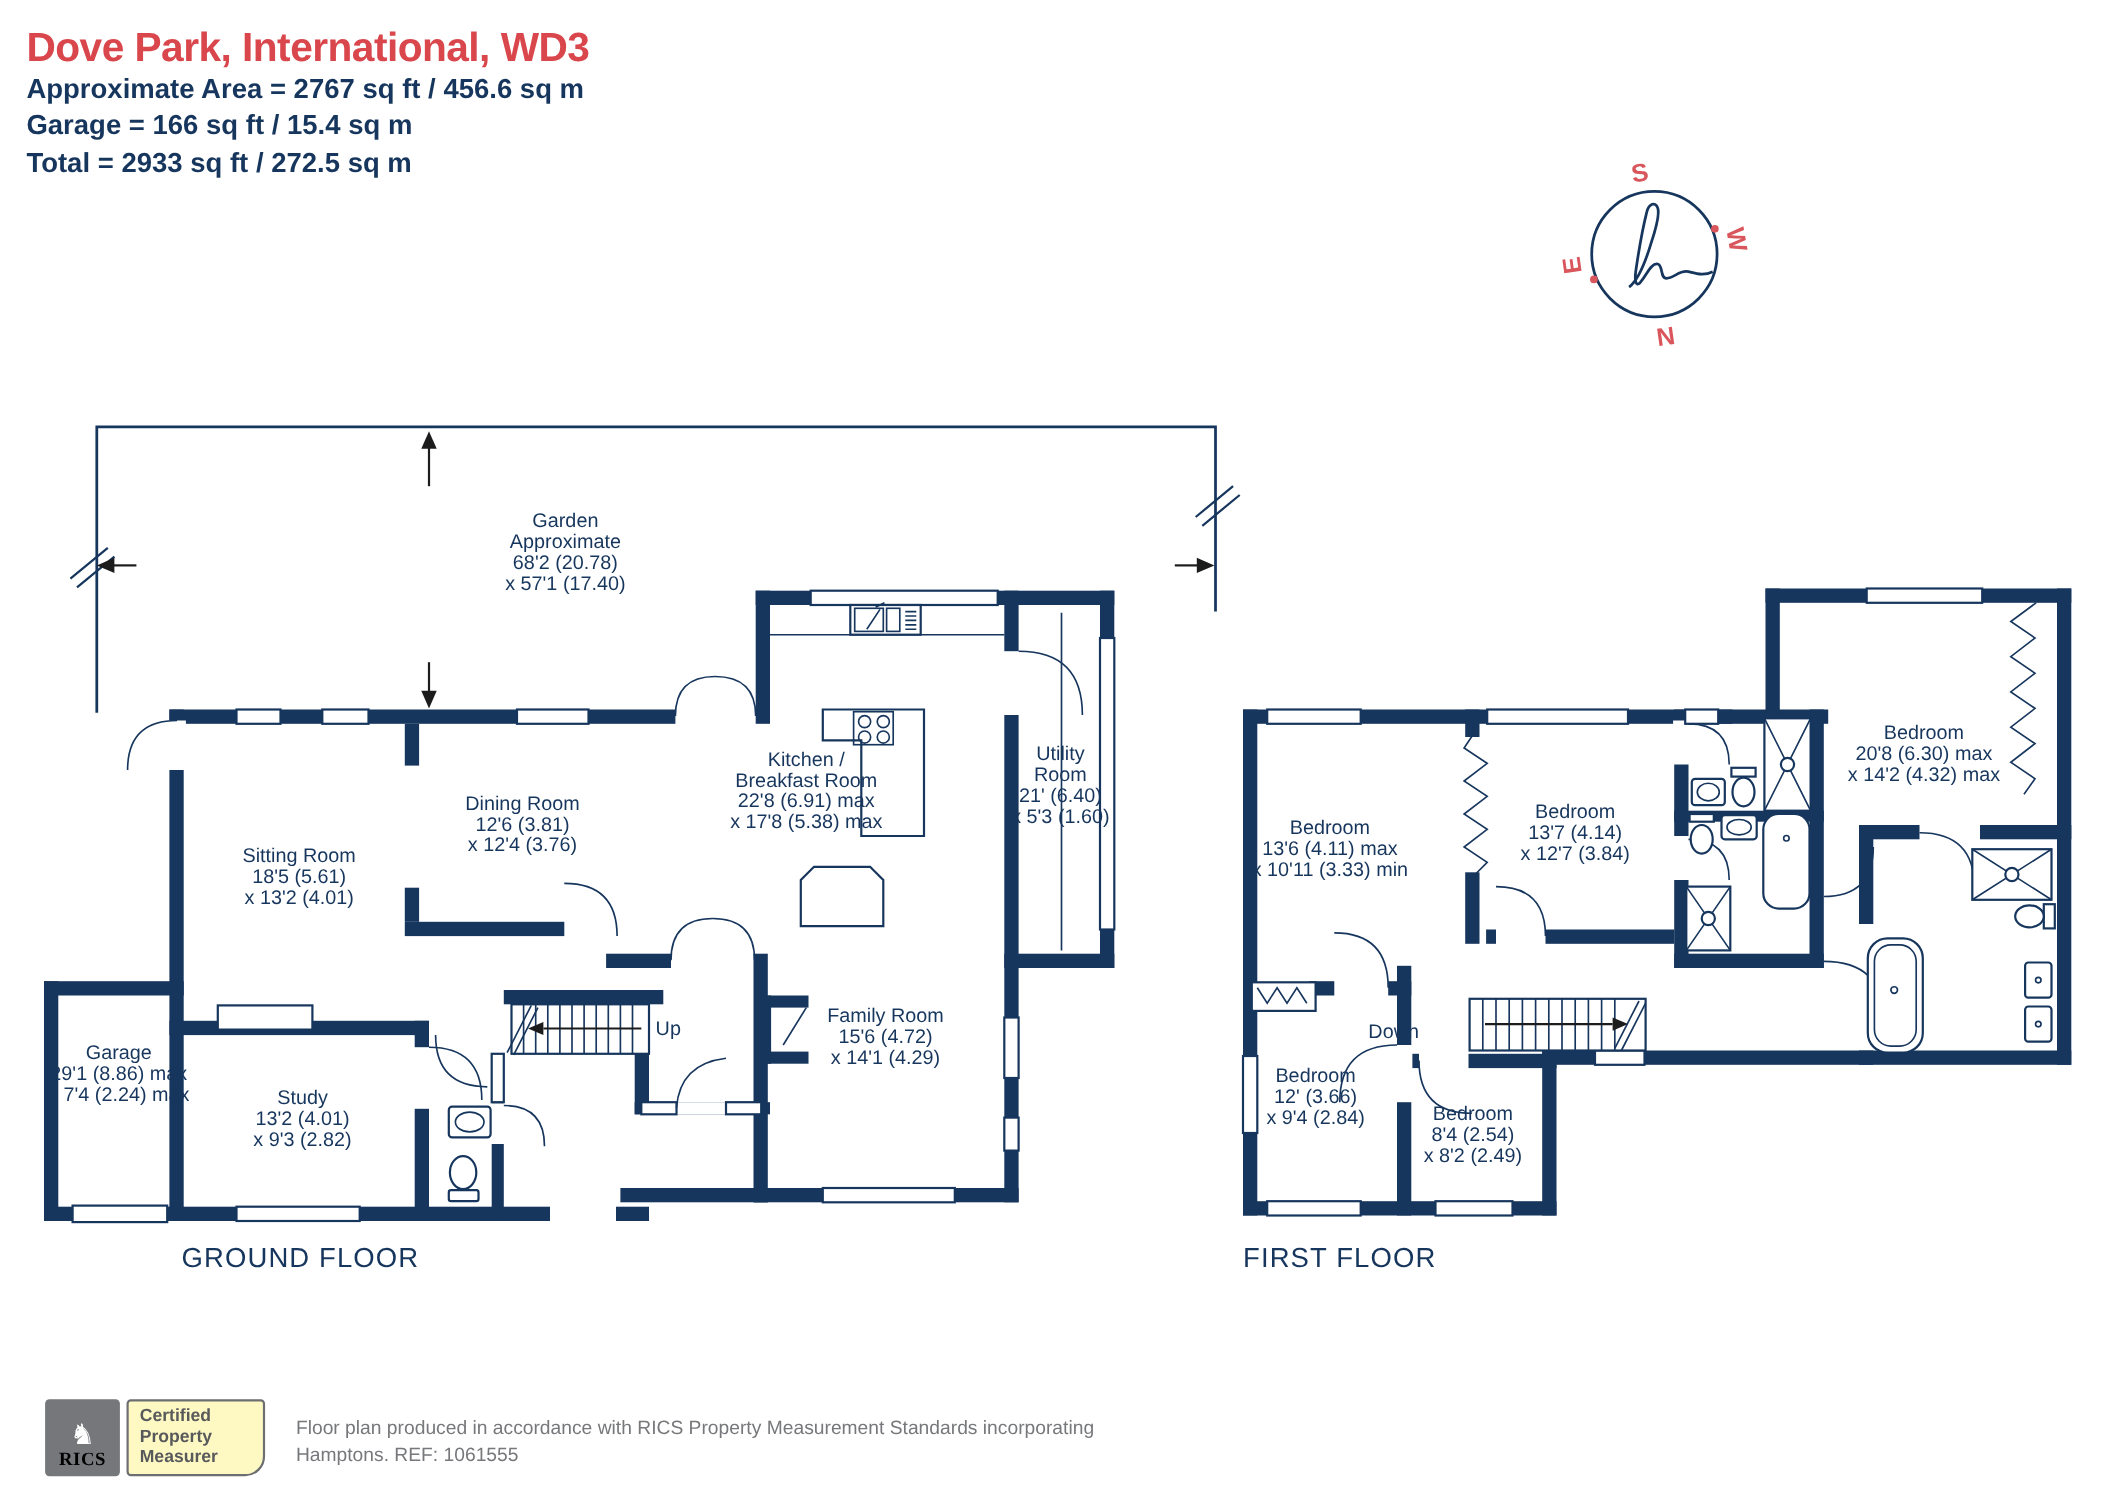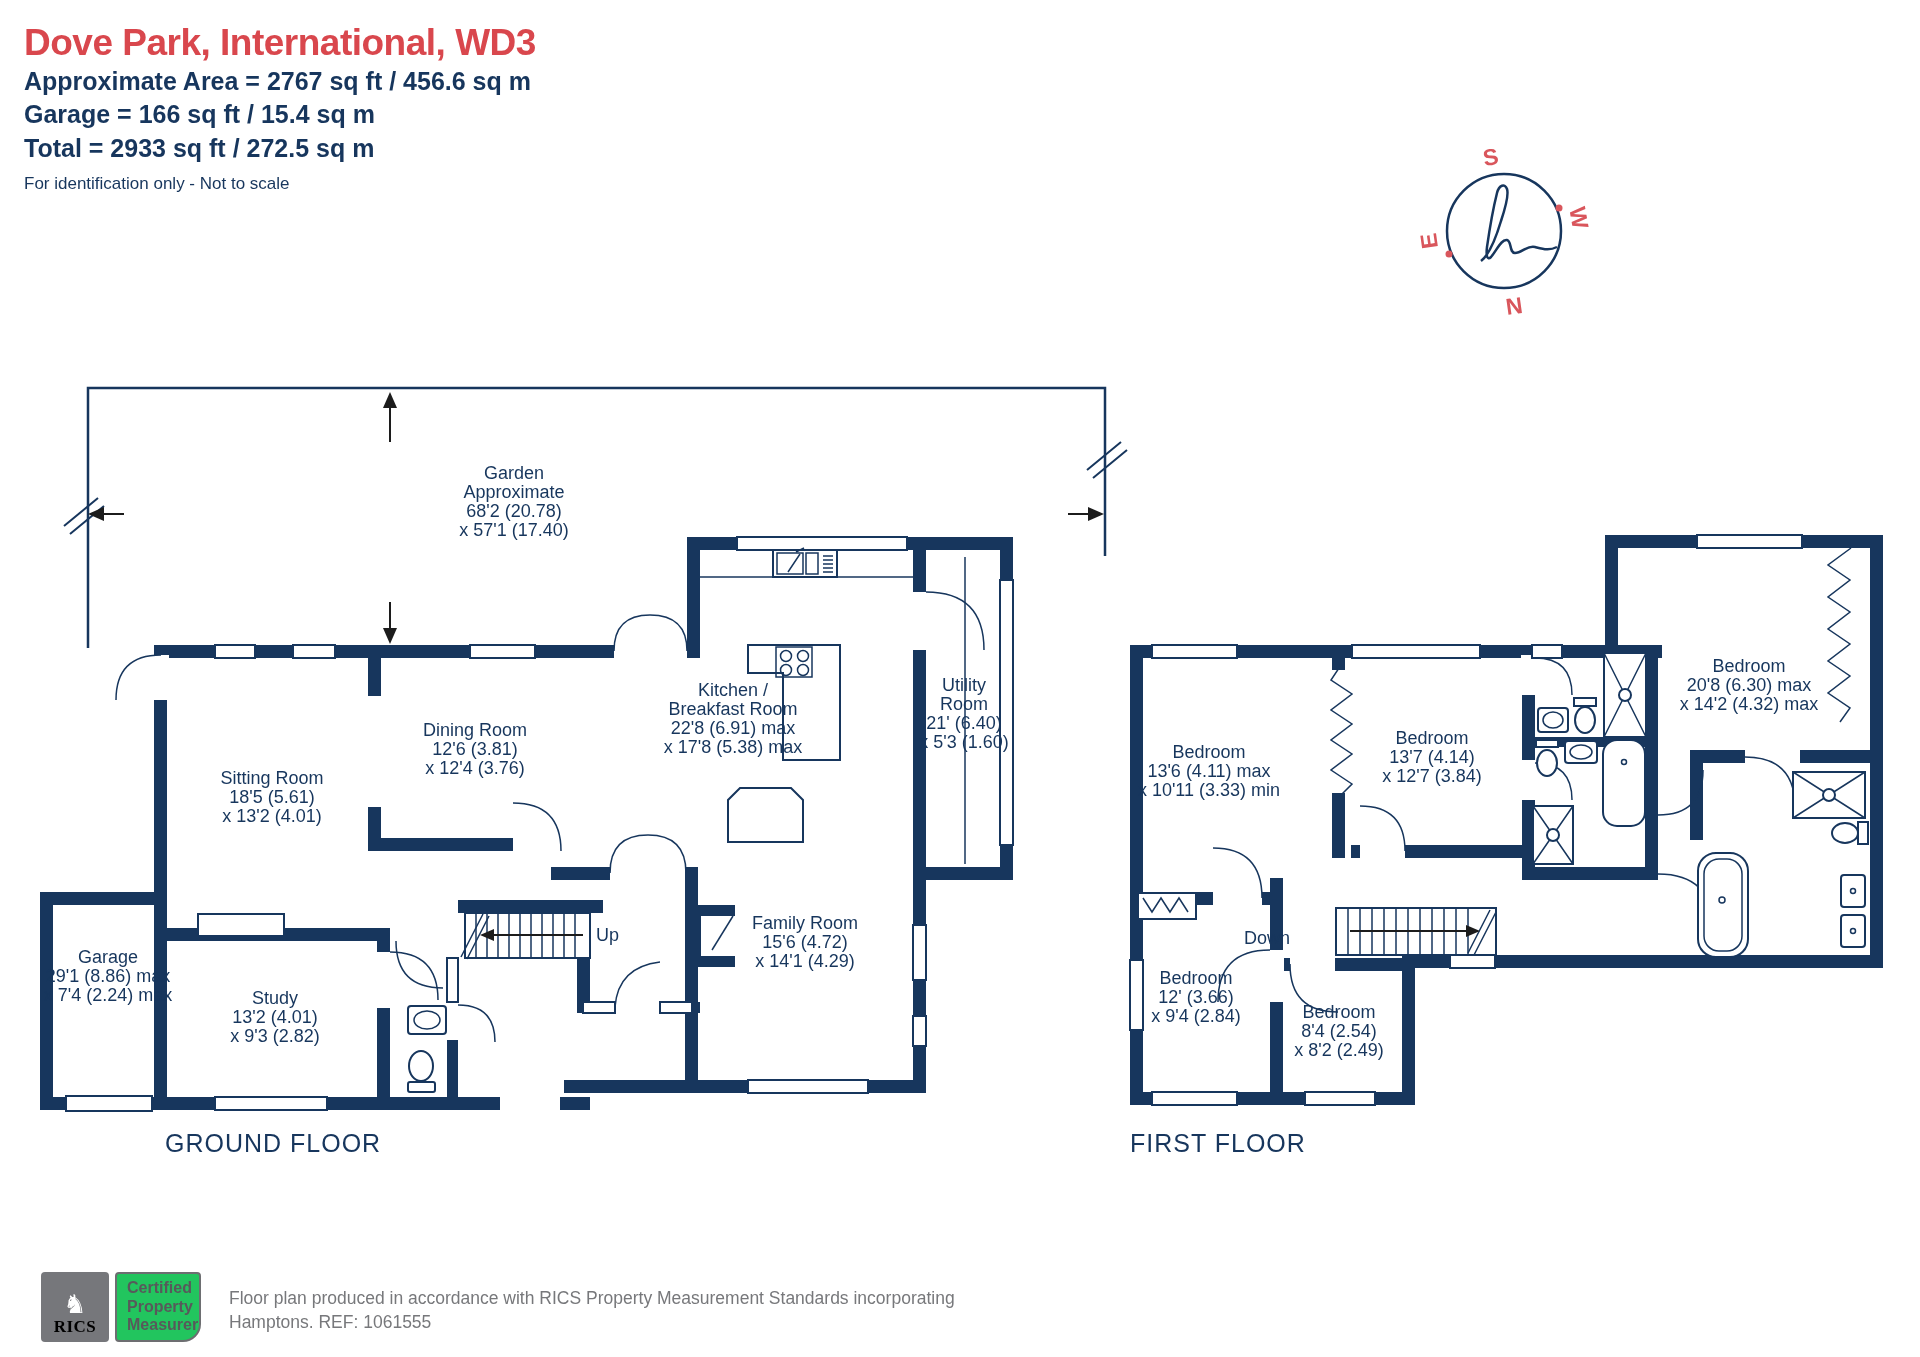--- a/index.html
+++ b/index.html
@@ -21,38 +21,37 @@
   .wn{fill:#ffffff;stroke:#17365d;stroke-width:2;}
   .gap{fill:#ffffff;}
   .fx{fill:#ffffff;stroke:#17365d;stroke-width:2;}
   .ar{fill:#1c1c1c;}
   .arl{stroke:#1c1c1c;stroke-width:2;fill:none;}
   .footer{position:absolute;left:41px;top:1272px;display:flex;align-items:flex-start;}
   .ricsbox{width:68px;height:70px;background:#76777b;border-radius:4px;display:flex;flex-direction:column;
            align-items:center;justify-content:flex-end;padding-bottom:5px;box-sizing:border-box;}
   .ricslion{color:#ffffff;font-size:26px;line-height:1;}
   .ricstext{color:#000000;font-family:"Liberation Serif",serif;font-weight:bold;font-size:17px;letter-spacing:0.5px;}
-  .badge{width:86px;height:70px;border:2px solid #6d6e71;border-radius:4px 4px 18px 4px;margin-left:6px;
-         box-sizing:border-box;padding:5px 0 0 10px;background:#22c55e;}
+  .badge{width:126px;height:70px;border:2px solid #6d6e71;border-radius:4px 4px 18px 4px;margin-left:6px;
+         box-sizing:border-box;padding:5px 0 0 10px;background:#fef9c3;}
   .badge div{color:#58595b;font-weight:bold;font-size:16px;line-height:1.17;}
   .fptext{margin-left:28px;color:#77787b;font-size:17.5px;line-height:1.35;padding-top:3px;margin-top:12px;}
   .compass{position:absolute;left:1412px;top:136px;}
   .cletter{fill:#d9565c;font-size:23px;font-weight:bold;text-anchor:middle;}
 </style>
 </head>
 <body>
 
 <div class="page">
 
   <div class="header">
     <div class="title">Dove Park, International, WD3</div>
     <div class="arealine">Approximate Area = 2767 sq ft / 456.6 sq m</div>
     <div class="arealine">Garage = 166 sq ft / 15.4 sq m</div>
     <div class="arealine">Total = 2933 sq ft / 272.5 sq m</div>
-    <div class="note">For identification only - Not to scale</div>
   </div>
 
   <svg class="compass" width="200" height="195" viewBox="0 0 200 195">
     <circle cx="92" cy="95" r="57" class="ln25"></circle>
     <path class="ln25" d="M69,125 C77,119 83,105 89,85 C93,73 97,59 95,53 C93,47 87,49 85,57 C81,73 77,97 75,111 C74,119 75,125 79,121 C85,114 89,103 95,104 C100,105 97,117 103,117 C110,117 115,109 123,111 C131,113 137,115 145,111"></path>
     <text class="cletter" x="79" y="29" transform="rotate(-10 79 23)">S</text>
     <text class="cletter" x="166" y="89" transform="rotate(80 166 82)">W</text>
     <text class="cletter" x="102" y="176" transform="rotate(172 102 169)">N</text>
     <text class="cletter" x="18" y="112" transform="rotate(262 18 105)">E</text>
     <circle cx="147" cy="72" r="3.5" fill="#d9565c"></circle>

